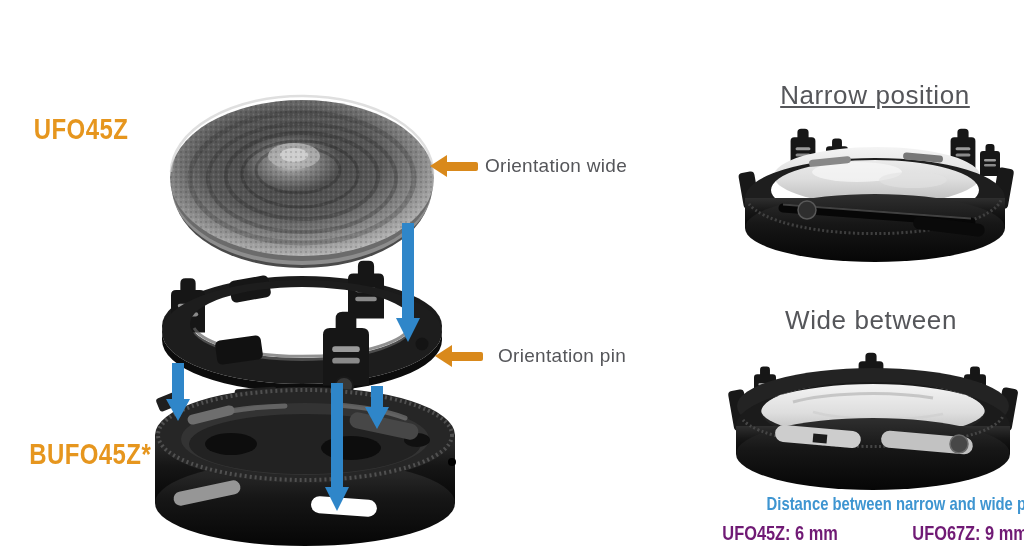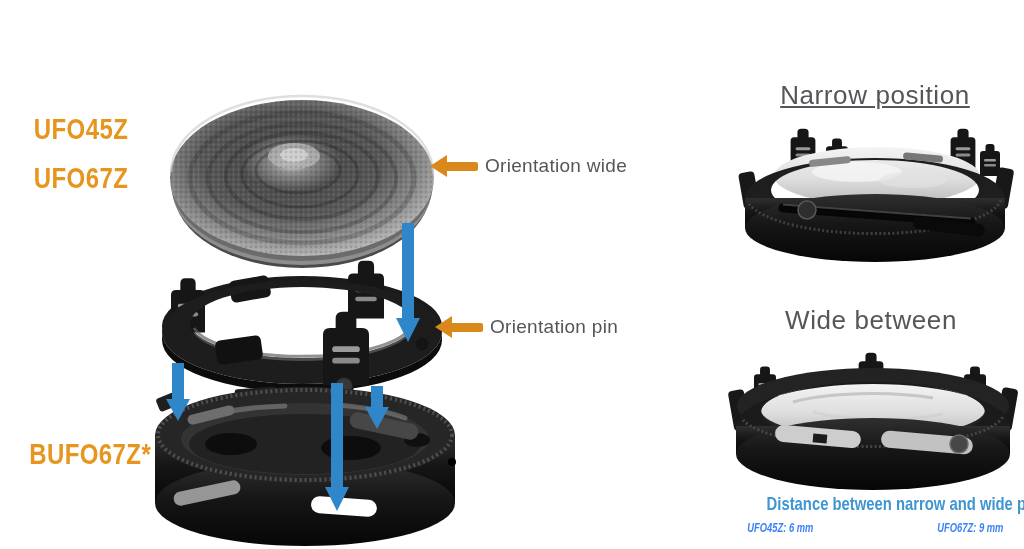--- a/index.html
+++ b/index.html
@@ -12,31 +12,31 @@
   .cond{display:inline-block;transform:scaleX(.8);transform-origin:center;white-space:nowrap;}
   .prod{
     color:#E6961E;font-weight:700;text-align:center;letter-spacing:.5px;
   }
   .prod .line{display:block;}
   .prod-lens{left:6px;top:104px;width:150px;font-size:30px;line-height:49px;}
   .prod-holder{left:1px;top:272px;width:152px;font-size:30px;line-height:46px;}
   .prod-base{left:14px;top:429px;width:150px;font-size:30px;line-height:49px;}
   .callout{display:flex;align-items:center;height:24px;}
   .callout-notch{left:430px;top:154px;}
-  .callout-pin{left:435px;top:315px;}
+  .callout-pin{left:435px;top:344px;gap:8px;}
   .oarrow{display:flex;align-items:center;}
   .oarrow .head{width:0;height:0;border-top:11px solid transparent;border-bottom:11px solid transparent;border-right:17px solid #D9891B;}
   .oarrow .shaft{width:31px;height:9px;background:#D9891B;border-radius:0 2px 2px 0;}
   .callout .txt{margin-left:7px;font-size:19px;color:#55565A;letter-spacing:.3px;white-space:nowrap;}
   .pos-title{color:#55565A;font-size:26px;letter-spacing:.6px;text-align:center;white-space:nowrap;}
   .pos-title-narrow{left:745px;top:80px;width:260px;text-decoration:underline;}
   .pos-title-wide{left:741px;top:305px;width:260px;}
   .dist-title{left:722px;top:493px;width:300px;text-align:center;color:#3E95D1;font-size:19px;font-weight:700;}
   .dist-title .cond{transform:scaleX(.78);}
-  .dist-cap{top:521px;width:160px;text-align:center;color:#3b82f6;font-size:12px;font-weight:700;font-style:italic;}
+  .dist-cap{top:521px;width:160px;text-align:center;color:#701a75;font-size:21px;font-weight:700;}
   .dist-cap .cond{transform:scaleX(.78);}
   .dist-cap-left{left:700px;}
   .dist-cap-right{left:890px;}
 </style>
 </head>
 <body>
 
 <div class="stage">
 
   <svg class="art" viewBox="0 0 1024 549" aria-hidden="true">
@@ -181,26 +181,25 @@
       </g>
       <g>
         <rect x="371" y="386" width="12" height="23"></rect>
         <polygon points="365,407 389,407 377,429"></polygon>
       </g>
     </g>
   </svg>
 
   <div class="abs prod prod-lens">
     <span class="line"><span class="cond">UFO45Z</span></span>
-    <span class="line"><span class="cond">UFO67Z</span></span>
   </div>
   <div class="abs prod prod-holder">
   </div>
   <div class="abs prod prod-base">
-    <span class="line"><span class="cond">BUFO67Z*</span></span>
+    <span class="line"><span class="cond">BUFO45Z*</span></span>
   </div>
 
   <div class="abs callout callout-notch">
     <span class="oarrow">
       <span class="head"></span>
       <span class="shaft"></span>
     </span>
     <span class="txt">Orientation wide</span>
   </div>
   <div class="abs callout callout-pin">

